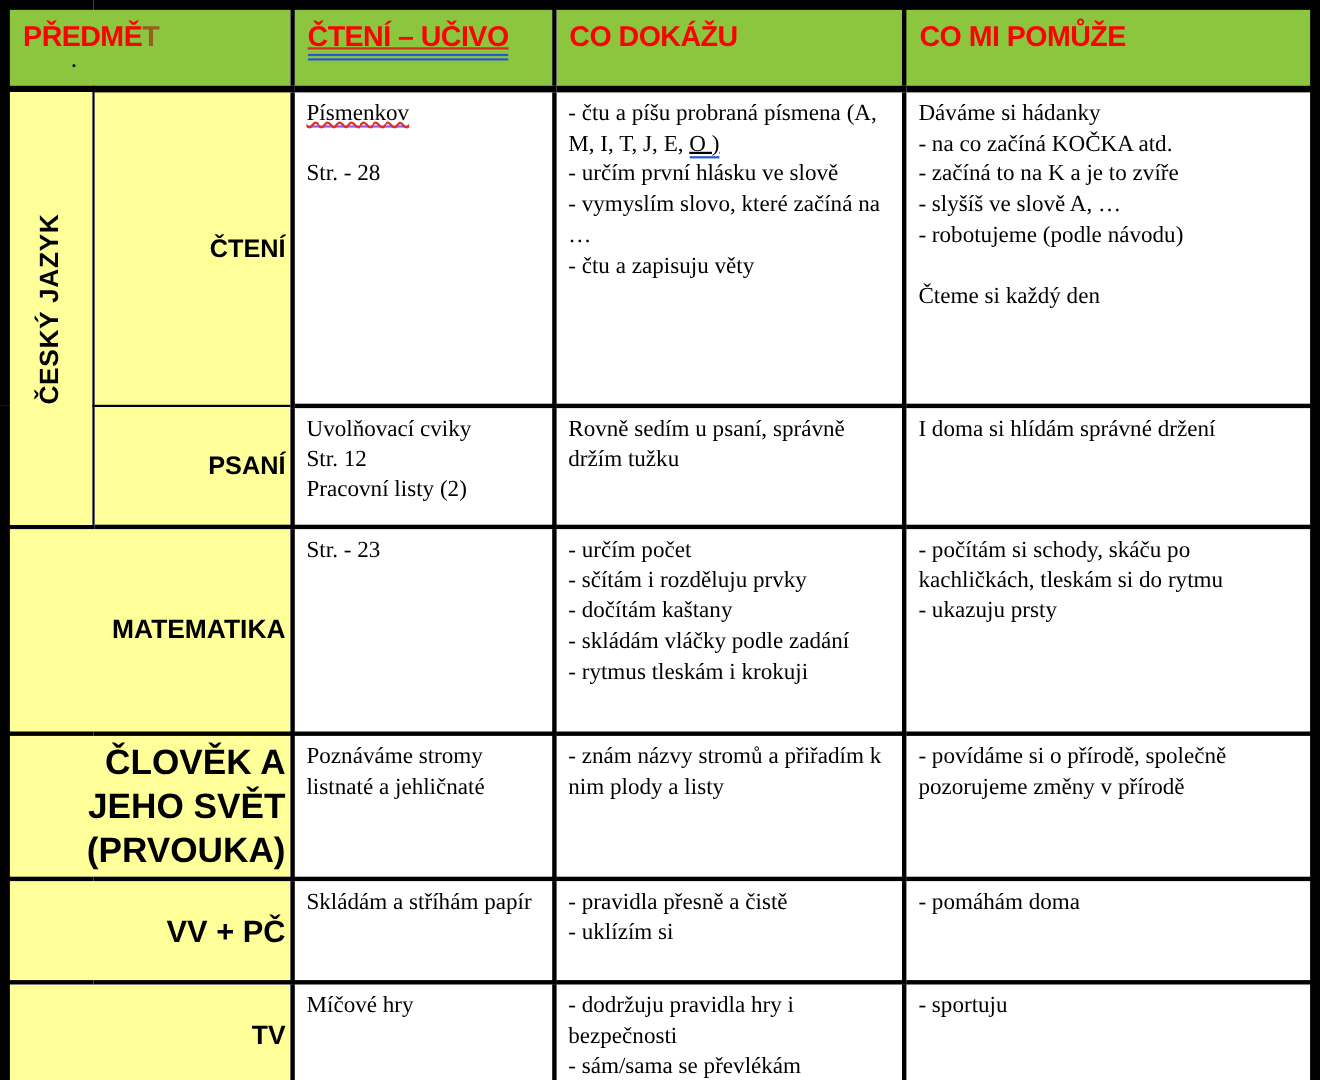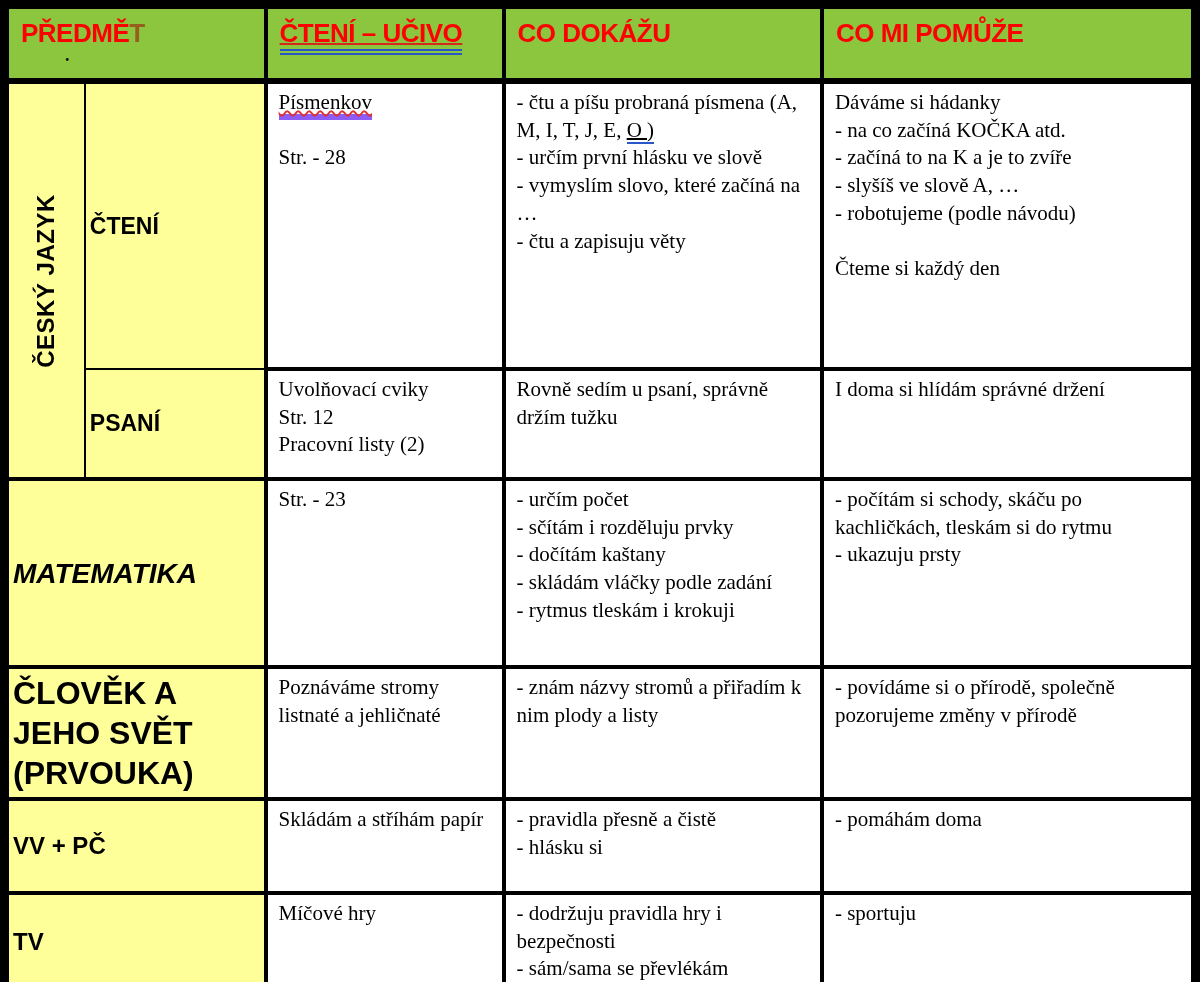--- a/index.html
+++ b/index.html
@@ -44,21 +44,21 @@
     text-decoration-thickness:2px;
     border-bottom:6px double #2757C9;
     padding-bottom:1px;
   }
 
   
   td.subj{
     background:#FFFF99;
     font-family:"Liberation Sans", sans-serif;
     font-weight:bold;
-    text-align:left;
+    text-align:right;
     vertical-align:middle;
     font-size:23px;
     letter-spacing:0px;
     padding:4px;
     line-height:1.25;
   }
   td.vert-cell{border-right:2px solid #000; position:relative;}
   td.lbl-cteni{border-left:2px solid #000; border-bottom:2px solid #000;}
   td.lbl-psani{border-left:2px solid #000; border-top:2px solid #000;}
   .vert{
@@ -77,21 +77,21 @@
     line-height:1.32;
     background:#fff;
   }
   .line{min-height:1.32em;}
   .spacer{min-height:1.32em;}
 
   .pismenkov{
     text-decoration:underline wavy #e03131 1.5px;
   }
   .pismenkov-inner{
-    border-bottom:6px solid #8b5cf6;
+    border-bottom:2px solid #8b5cf6;
   }
   .o-underline{
     text-decoration:underline;
     text-decoration-thickness:1.5px;
     border-bottom:2px solid #2757C9;
   }
 </style>
 </head>
 <body>
 
@@ -158,21 +158,21 @@
     </td>
     <td class="bodycell">
       <div>Rovně sedím u psaní, správně držím tužku</div>
     </td>
     <td class="bodycell">
       <div>I doma si hlídám správné držení</div>
     </td>
   </tr>
 
   <tr style="height:188px;">
-    <td class="subj" colspan="2" style="font-size:28px;font-style:italic;">MATEMATIKA</td>
+    <td class="subj" colspan="2" style="font-size:24px;">MATEMATIKA</td>
     <td class="bodycell">
       <div class="line">Str. - 23</div>
     </td>
     <td class="bodycell">
       <div>- určím počet</div>
       <div>- sčítám i rozděluju prvky</div>
       <div>- dočítám kaštany</div>
       <div>- skládám vláčky podle zadání</div>
       <div>- rytmus tleskám i krokuji</div>
     </td>
@@ -189,27 +189,27 @@
     </td>
     <td class="bodycell">
       <div>- znám názvy stromů a přiřadím k nim plody a listy</div>
     </td>
     <td class="bodycell">
       <div>- povídáme si o přírodě, společně pozorujeme změny v přírodě</div>
     </td>
   </tr>
 
   <tr style="height:94px;">
-    <td class="subj" colspan="2" style="font-size:24px;">VV + PČ</td>
+    <td class="subj" colspan="2" style="font-size:28px;">VV + PČ</td>
     <td class="bodycell">
       <div>Skládám a stříhám papír</div>
     </td>
     <td class="bodycell">
       <div>- pravidla přesně a čistě</div>
-      <div>- hlásku si</div>
+      <div>- uklízím si</div>
     </td>
     <td class="bodycell">
       <div>- pomáhám doma</div>
     </td>
   </tr>
 
   <tr style="height:90px;">
     <td class="subj" colspan="2" style="font-size:24px;">TV</td>
     <td class="bodycell">
       <div>Míčové hry</div>

